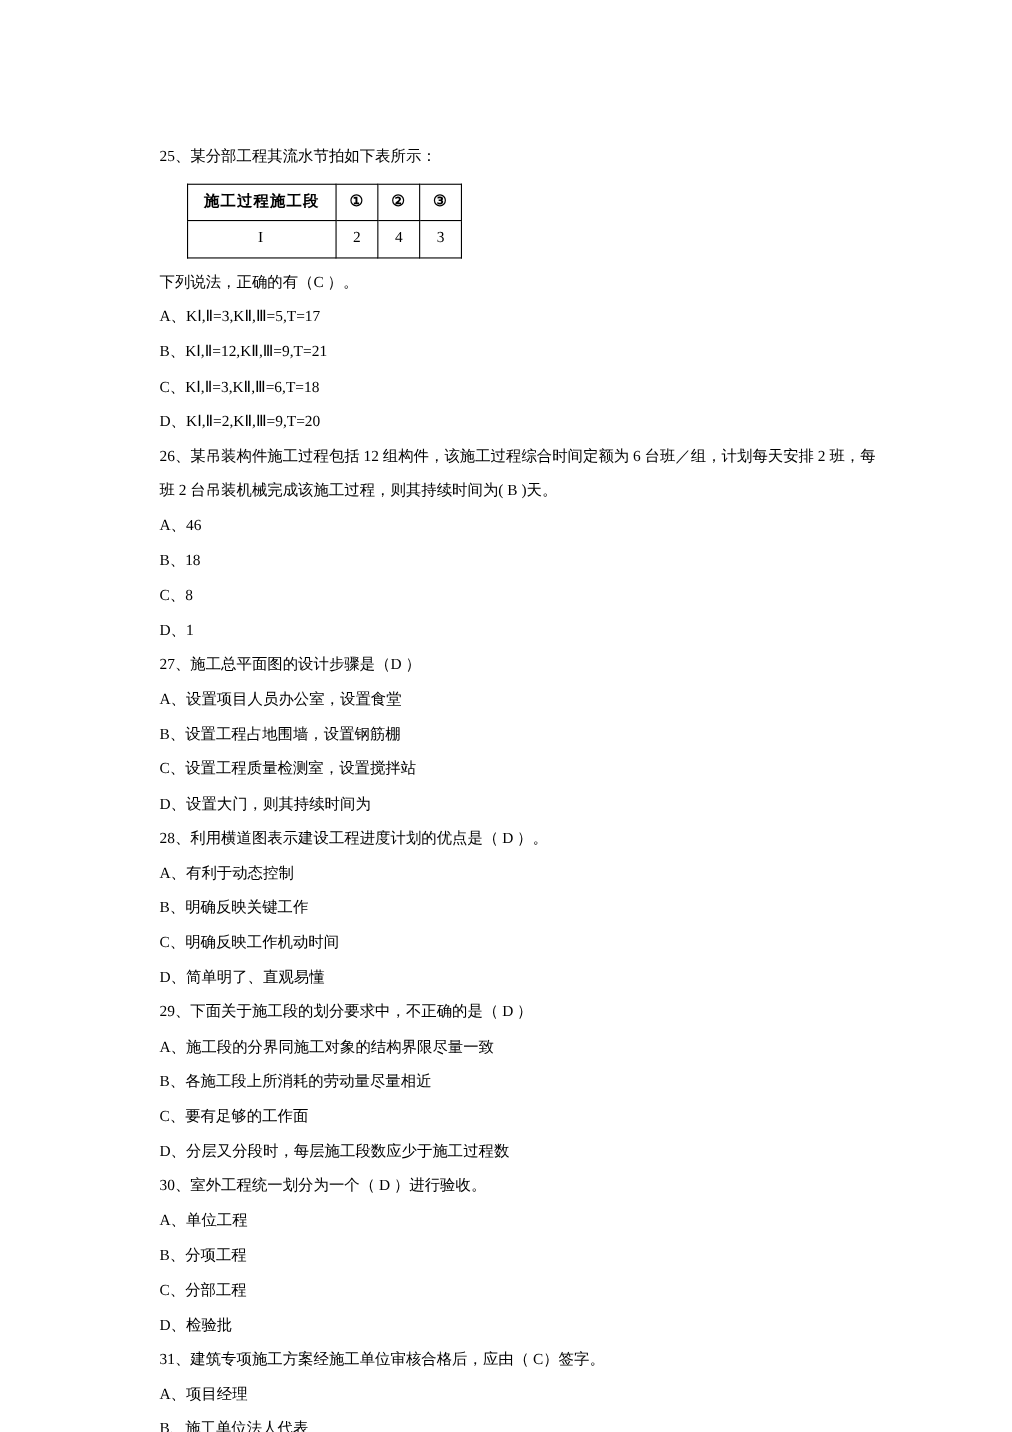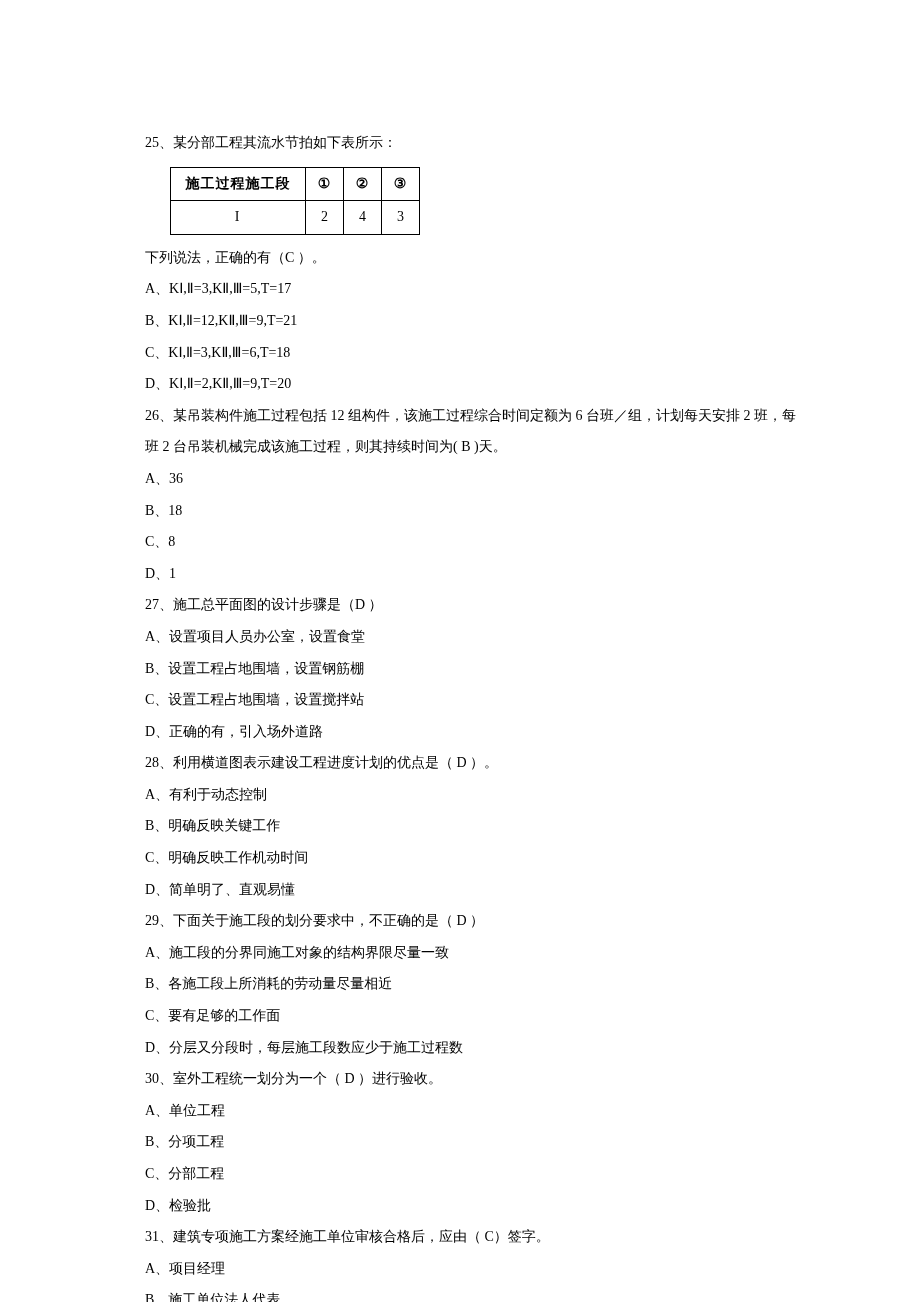--- a/index.html
+++ b/index.html
@@ -59,30 +59,30 @@
 </div>
 
 <div class="line">下列说法，正确的有（C ）。</div>
 <div class="line">A、KⅠ,Ⅱ=3,KⅡ,Ⅲ=5,T=17</div>
 <div class="line">B、KⅠ,Ⅱ=12,KⅡ,Ⅲ=9,T=21</div>
 <div class="line">C、KⅠ,Ⅱ=3,KⅡ,Ⅲ=6,T=18</div>
 <div class="line">D、KⅠ,Ⅱ=2,KⅡ,Ⅲ=9,T=20</div>
 
 <div class="line">26、某吊装构件施工过程包括 12 组构件，该施工过程综合时间定额为 6 台班／组，计划每天安排 2 班，每</div>
 <div class="line">班 2 台吊装机械完成该施工过程，则其持续时间为(   B  )天。</div>
-<div class="line">A、36</div>
+<div class="line">A、46</div>
 <div class="line">B、18</div>
 <div class="line">C、8</div>
 <div class="line">D、1</div>
 
 <div class="line">27、施工总平面图的设计步骤是（D  ）</div>
 <div class="line">A、设置项目人员办公室，设置食堂</div>
 <div class="line">B、设置工程占地围墙，设置钢筋棚</div>
-<div class="line">C、设置工程占地围墙，设置搅拌站</div>
-<div class="line">D、正确的有，引入场外道路</div>
+<div class="line">C、设置工程质量检测室，设置搅拌站</div>
+<div class="line">D、设置大门，则其持续时间为</div>
 
 <div class="line">28、利用横道图表示建设工程进度计划的优点是（  D   ）。</div>
 <div class="line">A、有利于动态控制</div>
 <div class="line">B、明确反映关键工作</div>
 <div class="line">C、明确反映工作机动时间</div>
 <div class="line">D、简单明了、直观易懂</div>
 
 <div class="line">29、下面关于施工段的划分要求中，不正确的是（   D   ）</div>
 <div class="line">A、施工段的分界同施工对象的结构界限尽量一致</div>
 <div class="line">B、各施工段上所消耗的劳动量尽量相近</div>

